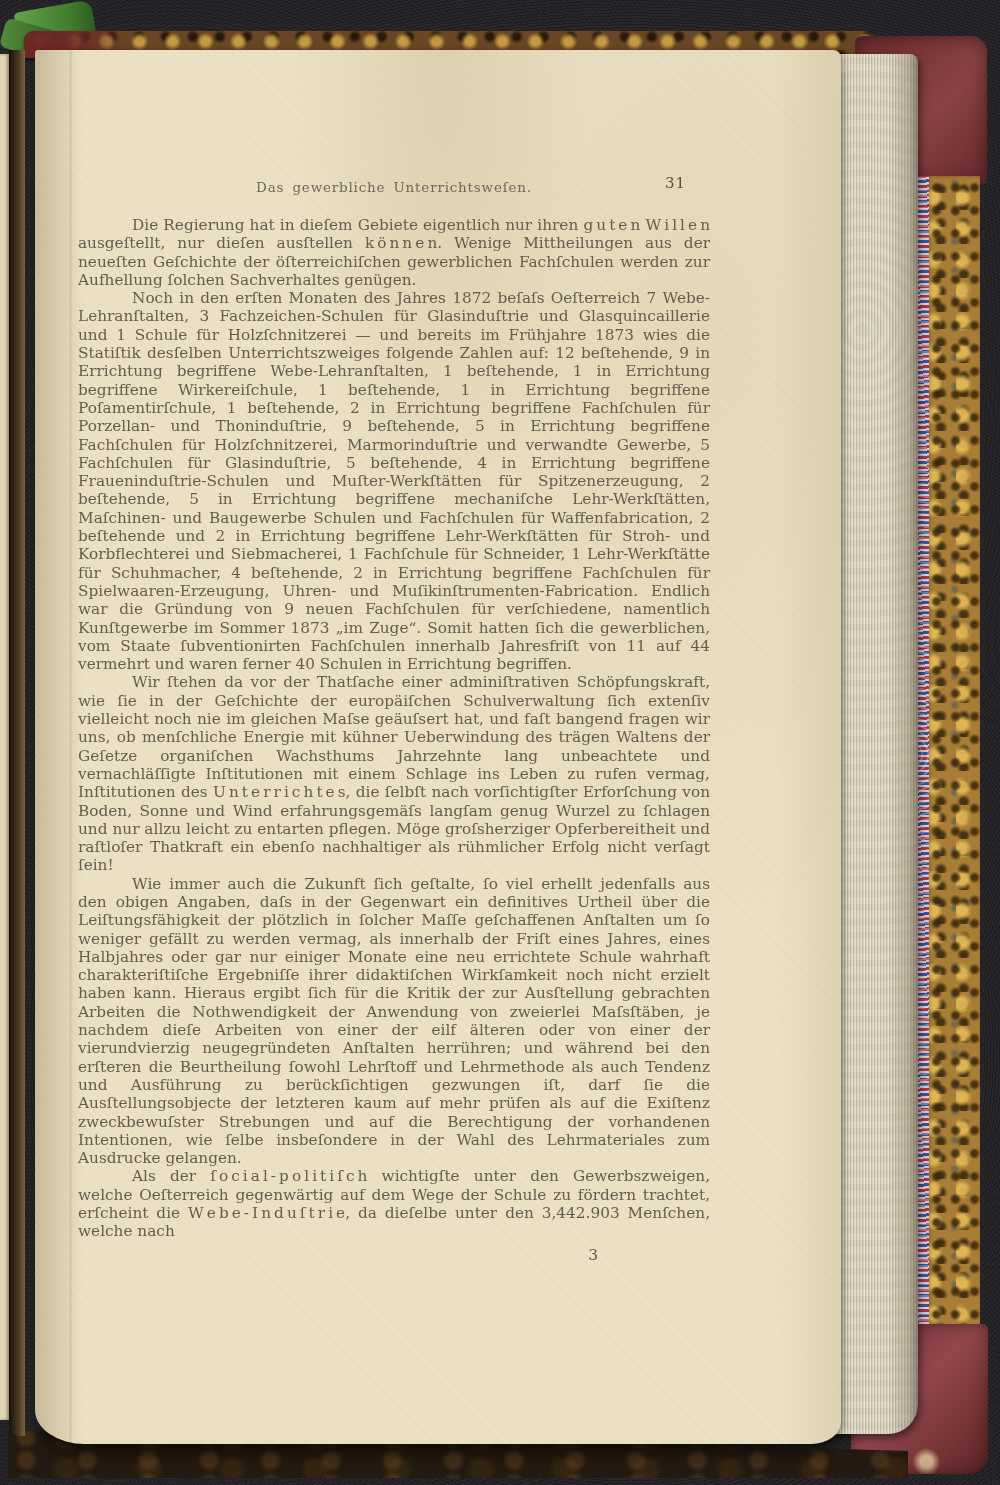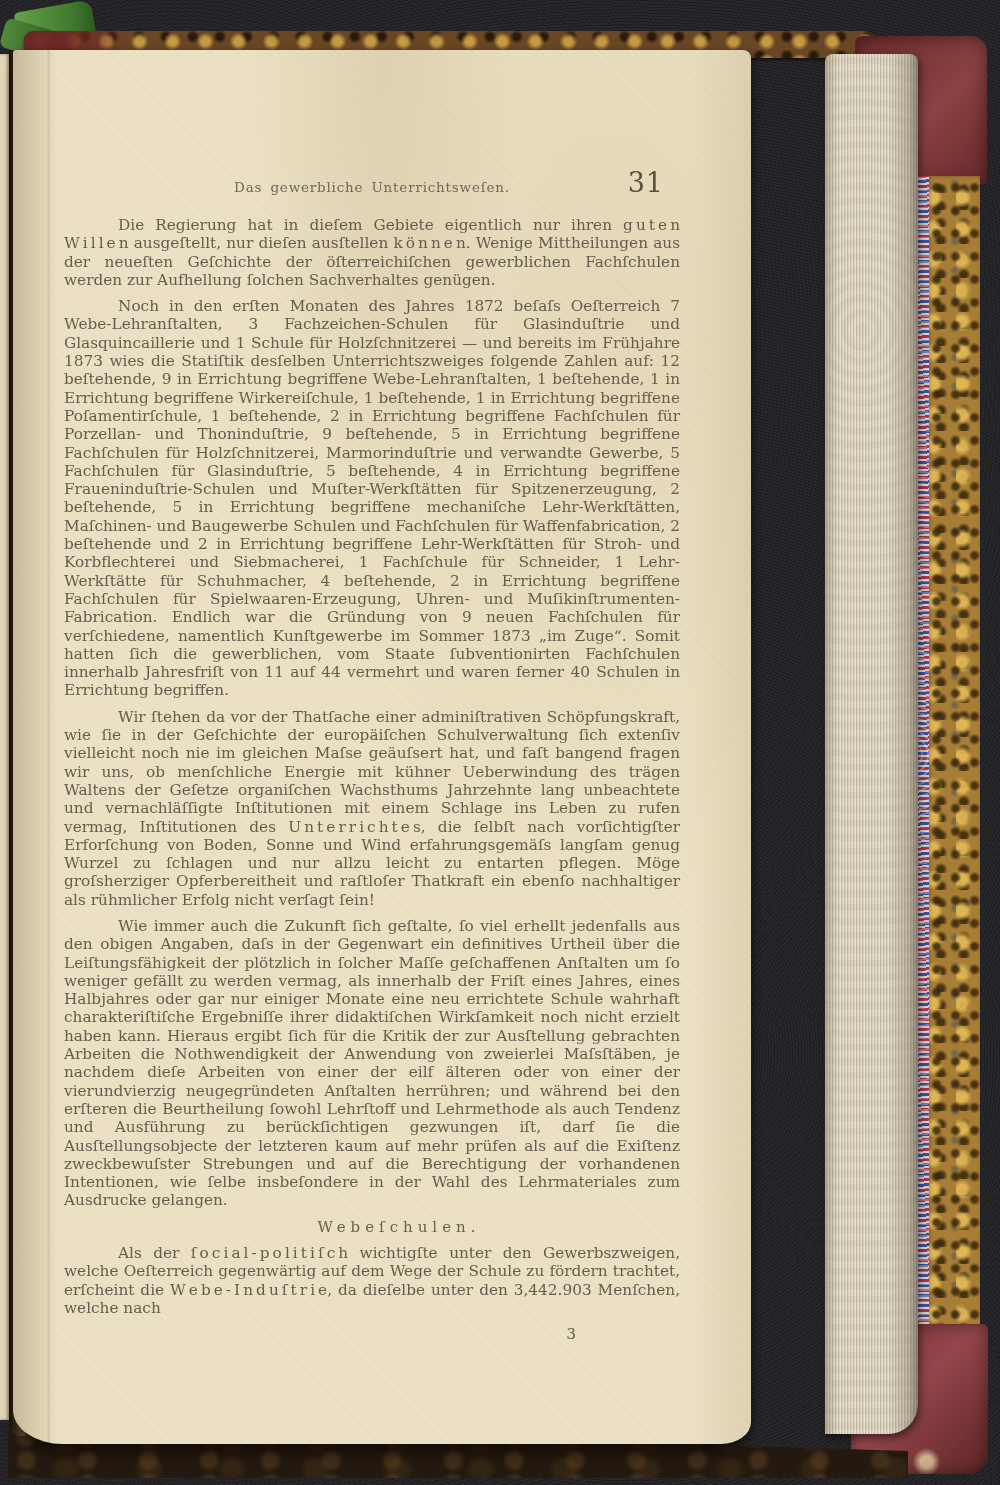--- a/index.html
+++ b/index.html
@@ -67,39 +67,39 @@
       linear-gradient(90deg, rgba(110,95,65,.38) 0%, rgba(110,95,65,0) 14%, rgba(0,0,0,0) 68%, rgba(90,75,50,.28) 90%, rgba(56,46,32,.5) 100%),
       repeating-linear-gradient(90deg, rgba(255,255,255,.4) 0 1px, rgba(150,138,110,.28) 1px 2px, rgba(226,219,201,.22) 2px 3px),
       repeating-radial-gradient(circle at 40% 20%, rgba(160,148,120,.1) 0 7px, rgba(242,237,222,.1) 7px 14px);
     box-shadow:2px 4px 8px rgba(0,0,0,.5);}
   
   .prev-page{left:0;top:54px;width:10px;height:1366px;background:#e3d6b8;
     box-shadow:inset -3px 0 3px rgba(90,70,40,.55);}
   .gutter{left:9px;top:50px;width:16px;height:1386px;border-radius:0 0 0 10px;
     background:linear-gradient(90deg,#17100a,#4a3a24 60%,#7a6443);}
   
-  .page{left:13px;top:50px;width:738px;height:1394px;
+  .page{left:35px;top:50px;width:806px;height:1394px;
     border-radius:3px 8px 30px 50px / 3px 8px 22px 34px;
     background-color:var(--page,#ece1c4);
     background-image:
       linear-gradient(90deg, rgba(120,95,55,.3), rgba(120,95,55,0) 6%),
       linear-gradient(90deg, rgba(0,0,0,0) 34px, rgba(110,90,60,.16) 35px, rgba(0,0,0,0) 38px),
       linear-gradient(270deg, rgba(140,120,80,.14), rgba(0,0,0,0) 8%),
       radial-gradient(ellipse at 50% 0%, rgba(150,125,80,.14), rgba(0,0,0,0) 26%),
       radial-gradient(ellipse at 82% 20%, rgba(170,145,95,.1), rgba(0,0,0,0) 40%),
       repeating-linear-gradient(45deg, rgba(120,100,60,.018) 0 3px, rgba(0,0,0,0) 3px 6px);
     box-shadow:0 14px 16px -8px rgba(10,6,2,.8), 3px 0 6px rgba(0,0,0,.25);}
   
   .content{left:43px;top:128px;width:632px;color:var(--ink,#635d4e);
     font-size:15.3px;line-height:18.3px;text-align:justify;}
   .running-row{position:relative;height:22px;text-align:center;}
   .running-title{font-size:13.5px;letter-spacing:.8px;word-spacing:3px;color:#6e6858;}
-  .page-number{position:absolute;right:24px;top:-4px;font-size:27px;color:#565042;letter-spacing:1px;}
+  .page-number{position:absolute;right:24px;top:-4px;font-size:15px;color:#565042;letter-spacing:1px;}
   .bodytext{margin-top:16px;}
-  .bodytext p{margin:8px;text-indent:54px;}
+  .bodytext p{margin:0;text-indent:54px;}
   .section-heading{margin:26px 0 15px;text-align:center;text-indent:0;
     letter-spacing:5px;font-size:15px;color:#66604f;}
   .signature{margin-top:5px;text-align:right;padding-right:112px;font-size:15.5px;}
 </style>
 </head>
 <body>
 
 <div class="stage">
 
   <div class="abs ribbon-a"></div>
@@ -123,21 +123,20 @@
         <span class="running-title">Das gewerbliche Unterrichtsweſen.</span>
         <span class="page-number">31</span>
       </div>
 
       <div class="bodytext">
         <p>Die Regierung hat in dieſem Gebiete eigentlich nur ihren g u t e n W i l l e n ausgeſtellt, nur dieſen ausſtellen k ö n n e n. Wenige Mittheilungen aus der neueſten Geſchichte der öſterreichiſchen gewerblichen Fachſchulen werden zur Aufhellung ſolchen Sachverhaltes genügen.</p>
         <p>Noch in den erſten Monaten des Jahres 1872 beſaſs Oeſterreich 7 Webe-Lehranſtalten, 3 Fachzeichen-Schulen für Glasinduſtrie und Glasquincaillerie und 1 Schule für Holzſchnitzerei — und bereits im Frühjahre 1873 wies die Statiſtik desſelben Unterrichtszweiges folgende Zahlen auf: 12 beſtehende, 9 in Errichtung begriffene Webe-Lehranſtalten, 1 beſtehende, 1 in Errichtung begriffene Wirkereiſchule, 1 beſtehende, 1 in Errichtung begriffene Poſamentirſchule, 1 beſtehende, 2 in Errichtung begriffene Fachſchulen für Porzellan- und Thoninduſtrie, 9 beſtehende, 5 in Errichtung begriffene Fachſchulen für Holzſchnitzerei, Marmorinduſtrie und verwandte Gewerbe, 5 Fachſchulen für Glasinduſtrie, 5 beſtehende, 4 in Errichtung begriffene Fraueninduſtrie-Schulen und Muſter-Werkſtätten für Spitzenerzeugung, 2 beſtehende, 5 in Errichtung begriffene mechaniſche Lehr-Werkſtätten, Maſchinen- und Baugewerbe Schulen und Fachſchulen für Waffenfabrication, 2 beſtehende und 2 in Errichtung begriffene Lehr-Werkſtätten für Stroh- und Korbflechterei und Siebmacherei, 1 Fachſchule für Schneider, 1 Lehr-Werkſtätte für Schuhmacher, 4 beſtehende, 2 in Errichtung begriffene Fachſchulen für Spielwaaren-Erzeugung, Uhren- und Muſikinſtrumenten-Fabrication. Endlich war die Gründung von 9 neuen Fachſchulen für verſchiedene, namentlich Kunſtgewerbe im Sommer 1873 „im Zuge“. Somit hatten ſich die gewerblichen, vom Staate ſubventionirten Fachſchulen innerhalb Jahresfriſt von 11 auf 44 vermehrt und waren ferner 40 Schulen in Errichtung begriffen.</p>
         <p>Wir ſtehen da vor der Thatſache einer adminiſtrativen Schöpfungskraft, wie ſie in der Geſchichte der europäiſchen Schulverwaltung ſich extenſiv vielleicht noch nie im gleichen Maſse geäuſsert hat, und faſt bangend fragen wir uns, ob menſchliche Energie mit kühner Ueberwindung des trägen Waltens der Geſetze organiſchen Wachsthums Jahrzehnte lang unbeachtete und vernachläſſigte Inſtitutionen mit einem Schlage ins Leben zu rufen vermag, Inſtitutionen des U n t e r r i c h t e s, die ſelbſt nach vorſichtigſter Erforſchung von Boden, Sonne und Wind erfahrungsgemäſs langſam genug Wurzel zu ſchlagen und nur allzu leicht zu entarten pflegen. Möge groſsherziger Opferbereitheit und raſtloſer Thatkraft ein ebenſo nachhaltiger als rühmlicher Erfolg nicht verſagt ſein!</p>
         <p>Wie immer auch die Zukunft ſich geſtalte, ſo viel erhellt jedenfalls aus den obigen Angaben, daſs in der Gegenwart ein definitives Urtheil über die Leiſtungsfähigkeit der plötzlich in ſolcher Maſſe geſchaffenen Anſtalten um ſo weniger gefällt zu werden vermag, als innerhalb der Friſt eines Jahres, eines Halbjahres oder gar nur einiger Monate eine neu errichtete Schule wahrhaft charakteriſtiſche Ergebniſſe ihrer didaktiſchen Wirkſamkeit noch nicht erzielt haben kann. Hieraus ergibt ſich für die Kritik der zur Ausſtellung gebrachten Arbeiten die Nothwendigkeit der Anwendung von zweierlei Maſsſtäben, je nachdem dieſe Arbeiten von einer der eilf älteren oder von einer der vierundvierzig neugegründeten Anſtalten herrühren; und während bei den erſteren die Beurtheilung ſowohl Lehrſtoff und Lehrmethode als auch Tendenz und Ausführung zu berückſichtigen gezwungen iſt, darf ſie die Ausſtellungsobjecte der letzteren kaum auf mehr prüfen als auf die Exiſtenz zweckbewuſster Strebungen und auf die Berechtigung der vorhandenen Intentionen, wie ſelbe insbeſondere in der Wahl des Lehrmateriales zum Ausdrucke gelangen.</p>
 
-        <p class="section-heading">Webeſchulen.</p>
 
         <p>Als der ſ o c i a l - p o l i t i ſ c h wichtigſte unter den Gewerbszweigen, welche Oeſterreich gegenwärtig auf dem Wege der Schule zu fördern trachtet, erſcheint die W e b e - I n d u ſ t r i e, da dieſelbe unter den 3,442.903 Menſchen, welche nach</p>
 
         <div class="signature">3</div>
       </div>
 
     </div>
   </div>
 
 </div>

